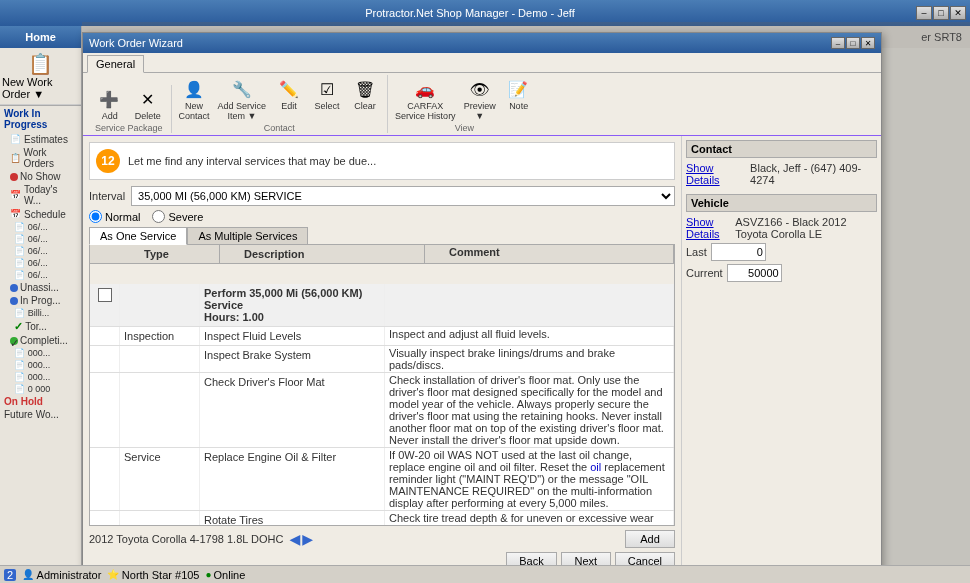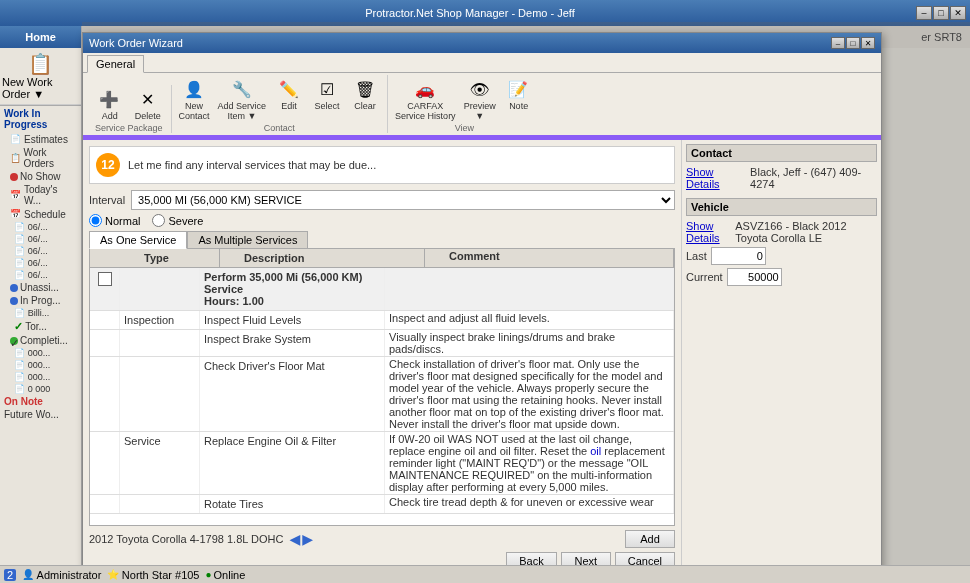--- a/index.html
+++ b/index.html
@@ -31,21 +31,21 @@
     .main-content { flex: 1; background: #f0ece4; display: flex; flex-direction: column; overflow: hidden; }
 
     
     .dialog-overlay { position: absolute; top: 22px; left: 82px; right: 0; bottom: 0; background: rgba(100,100,100,0.3); display: flex; align-items: flex-start; justify-content: flex-start; padding-top: 10px; }
     .dialog { background: #f0ece4; border: 1px solid #888; width: 800px; height: 545px; display: flex; flex-direction: column; box-shadow: 2px 2px 8px rgba(0,0,0,0.3); }
     .dialog-title { background: linear-gradient(to bottom, #4a7db5, #2a5a9a); color: white; padding: 3px 6px; display: flex; align-items: center; justify-content: space-between; font-size: 11px; height: 20px; }
     .dialog-title-btns { display: flex; gap: 1px; }
     .dialog-title-btn { width: 14px; height: 12px; background: linear-gradient(to bottom, #e0e0e0, #b0b0b0); border: 1px solid #666; display: flex; align-items: center; justify-content: center; font-size: 8px; color: #000; cursor: pointer; }
 
     
-    .ribbon { background: #f0ece4; border-bottom: 5px solid #8b5cf6; }
+    .ribbon { background: #f0ece4; border-bottom: 1px solid #8b5cf6; }
     .ribbon-tabs { display: flex; padding: 2px 0 0 4px; }
     .ribbon-tab { padding: 2px 8px; font-size: 11px; cursor: pointer; border: 1px solid transparent; border-bottom: none; }
     .ribbon-tab.active { background: #f0ece4; border-color: #aaa; border-bottom: 1px solid #f0ece4; margin-bottom: -1px; z-index: 1; }
     .ribbon-buttons { display: flex; padding: 2px 4px; align-items: flex-end; gap: 0; border-top: 1px solid #aaa; }
     .ribbon-btn { display: flex; flex-direction: column; align-items: center; padding: 2px 3px; cursor: pointer; min-width: 36px; }
     .ribbon-btn .btn-icon { font-size: 18px; height: 24px; display: flex; align-items: center; }
     .ribbon-btn .btn-label { font-size: 9px; text-align: center; color: #333; }
     .ribbon-group-label { font-size: 9px; text-align: center; color: #666; padding: 0 4px; }
 
     
@@ -67,21 +67,21 @@
 
     
     .sub-tabs { display: flex; gap: 0; margin-bottom: 0; }
     .sub-tab { padding: 2px 10px; font-size: 11px; cursor: pointer; border: 1px solid #aaa; border-bottom: none; background: #d8d4cc; }
     .sub-tab.active { background: white; border-bottom: 1px solid white; margin-bottom: -1px; z-index: 1; }
 
     
     .service-table { flex: 1; border: 1px solid #aaa; overflow: hidden; display: flex; flex-direction: column; }
     .table-header { display: flex; background: #e0dcd4; border-bottom: 1px solid #aaa; }
     .th { padding: 2px 4px; font-size: 11px; font-weight: bold; color: #333; border-right: 1px solid #aaa; margin-left: 20px; }
-    .table-body { flex: 1; overflow-y: auto; background: white; }
+    .table-body { flex: 1; overflow-y: auto; background: white; margin-top: 20px; }
     .table-row { display: flex; border-bottom: 1px solid #ddd; }
     .td { padding: 2px 4px; font-size: 11px; color: #333; border-right: 1px solid #eee; vertical-align: top; }
     .td-check { width: 30px; display: flex; align-items: flex-start; justify-content: center; padding-top: 4px; flex-shrink: 0; }
     .td-type { width: 80px; flex-shrink: 0; padding: 3px 4px; }
     .td-desc { width: 185px; flex-shrink: 0; padding: 3px 4px; }
     .td-comment { flex: 1; padding: 1px 4px; }
 
     
     .contact-panel { padding: 4px; }
     .contact-section { margin-bottom: 8px; }
@@ -168,21 +168,21 @@
       <div class="sidebar-item" style="padding-left:14px;">
         <span class="check-icon">✓</span> Tor...
       </div>
       <div class="sidebar-item">
         <span class="dot dot-green">✓</span> Completi...
       </div>
       <div class="sidebar-item" style="padding-left:14px; font-size:9px;">📄 000...</div>
       <div class="sidebar-item" style="padding-left:14px; font-size:9px;">📄 000...</div>
       <div class="sidebar-item" style="padding-left:14px; font-size:9px;">📄 000...</div>
       <div class="sidebar-item" style="padding-left:14px; font-size:9px;">📄 0 000</div>
-      <div class="on-hold">On Note</div>
+      <div class="on-hold">On Hold</div>
       <div class="future">Future Wo...</div>
     </div>
   </div>
 
   <div class="main-content">
 
     <div style="background:#e8e4dc; height:22px; padding:2px 4px; font-size:11px; display:flex; align-items:center; justify-content:flex-end; padding-right:8px; color:#333;">
       <span>er SRT8</span>
     </div>
   </div>

